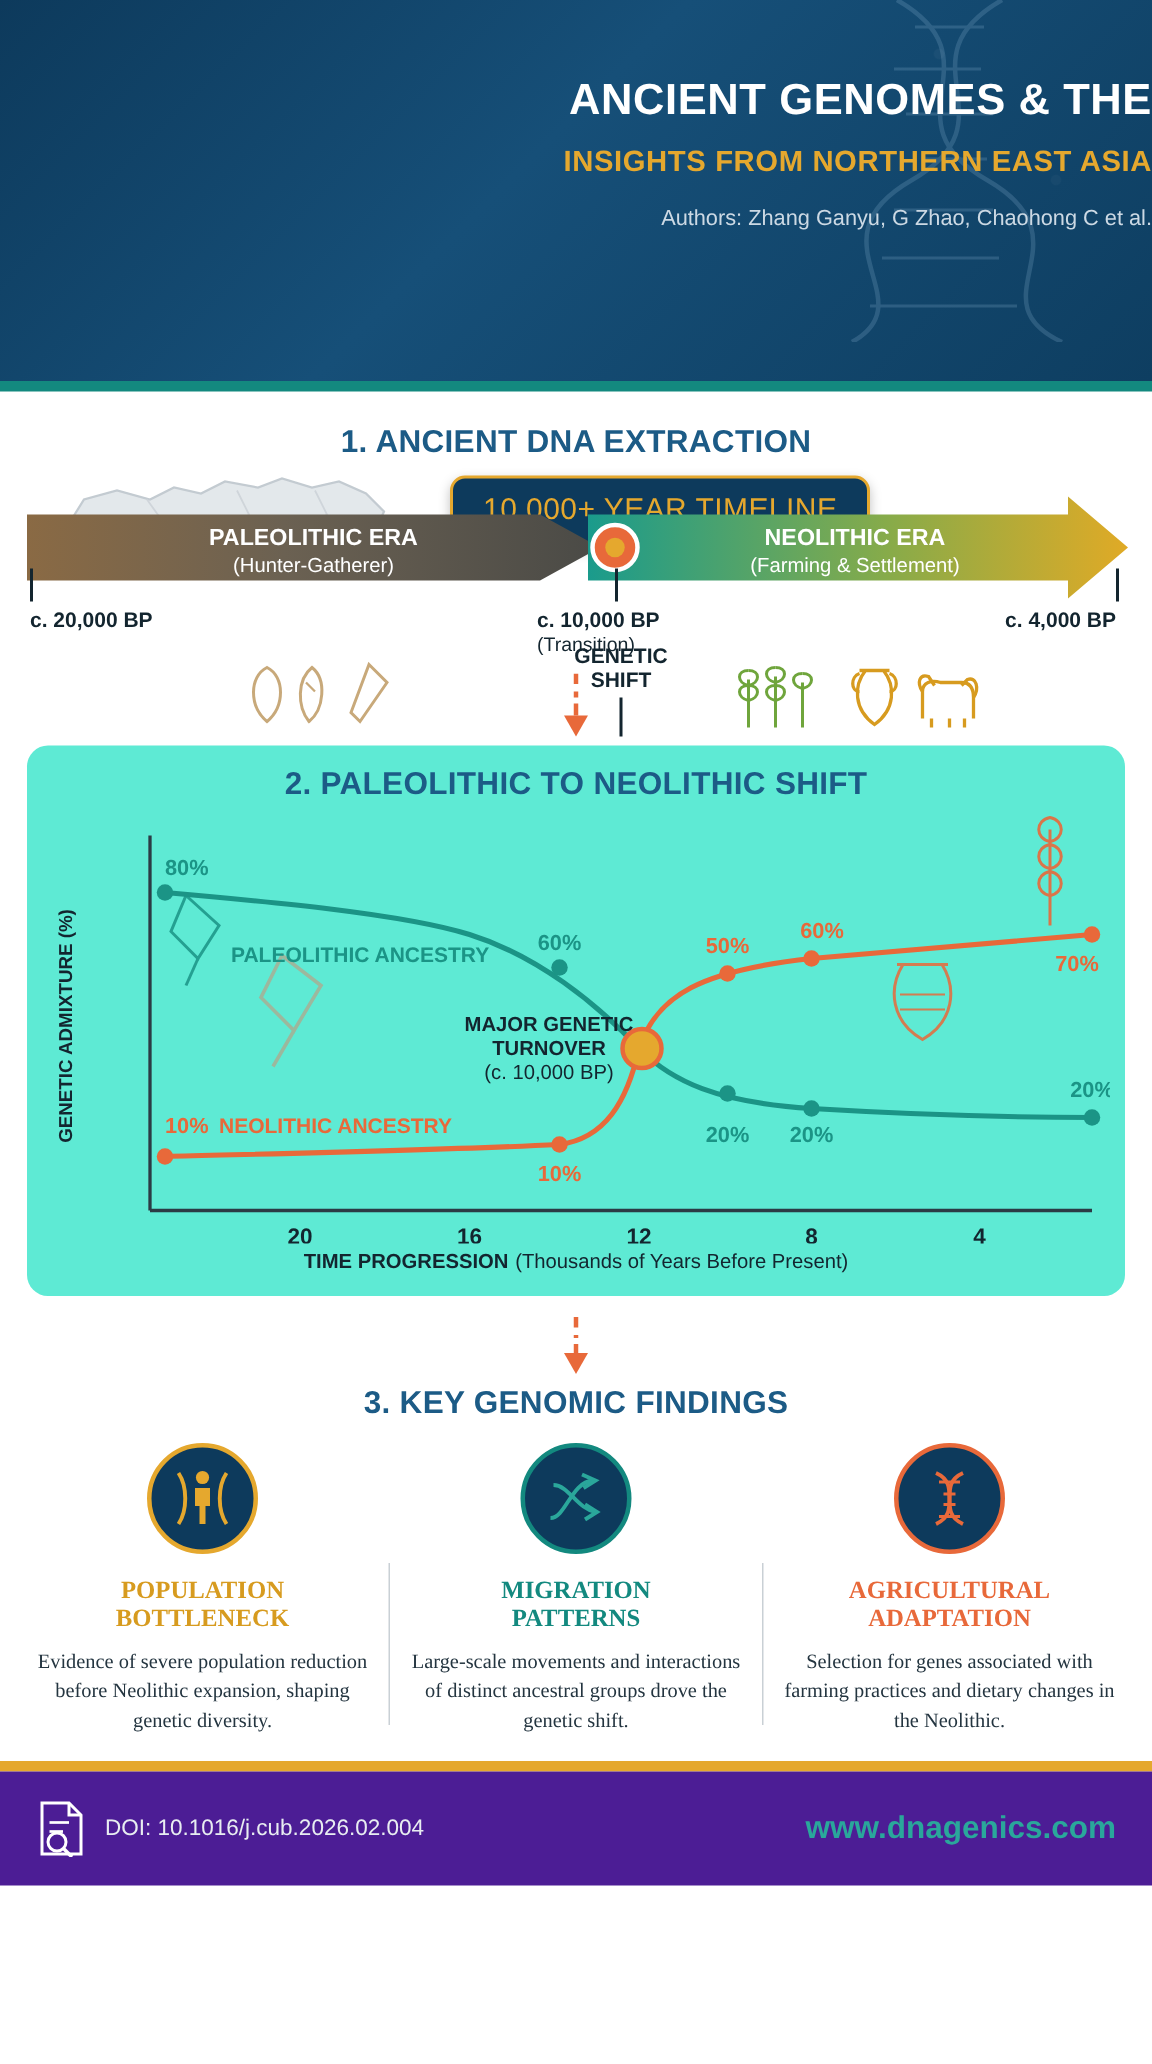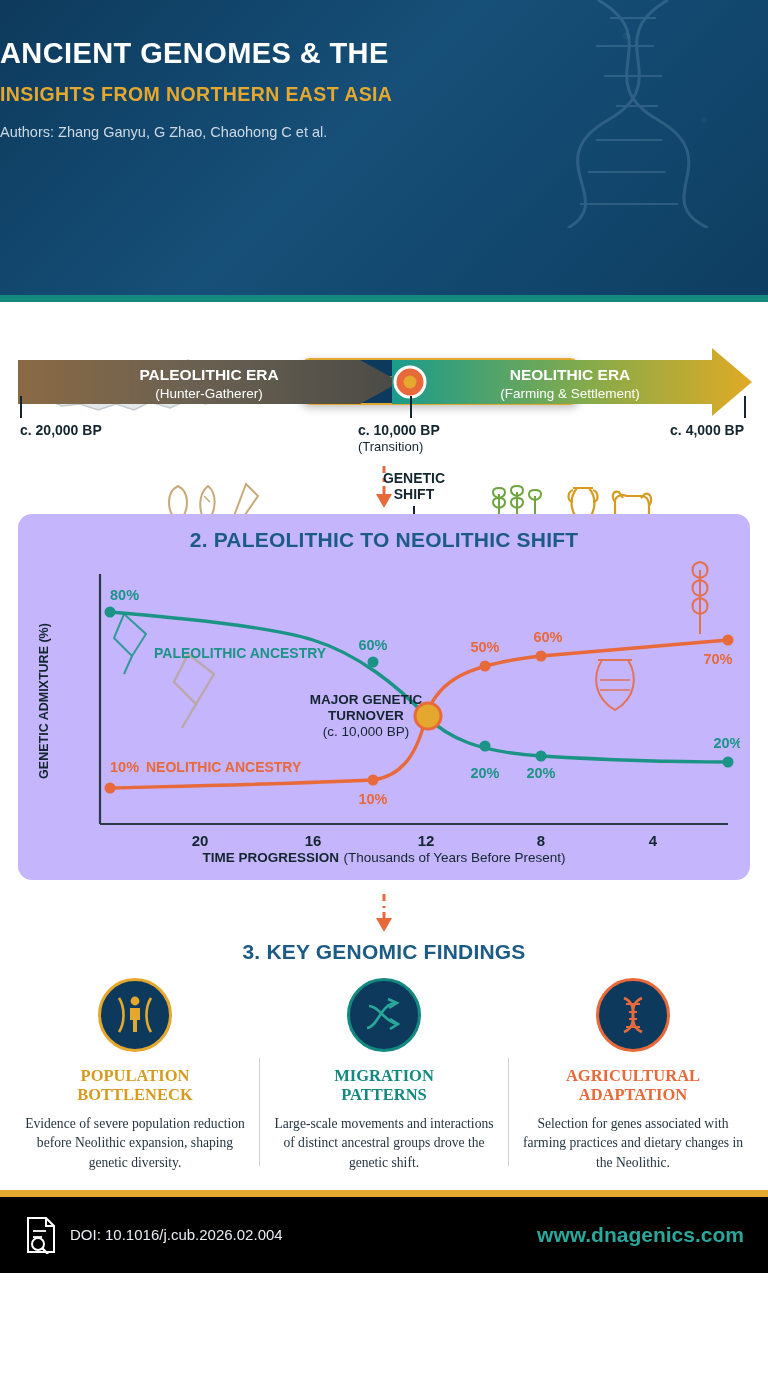--- a/index.html
+++ b/index.html
@@ -8,25 +8,25 @@
     height: 1376px;
     font-family: "Liberation Sans", sans-serif;
     background: #ffffff;
     overflow: hidden;
     position: relative;
   }
 
   
   .header {
     position: relative;
-    height: 295px;
+    height: 254px;
     background: linear-gradient(135deg, #0d3a5c 0%, #164f78 45%, #0e3e61 100%);
     overflow: hidden;
-    text-align: left;
-    padding-top: 36px;
+    text-align: right;
+    padding-top: 50px;
   }
   .header::after {
     content: "";
     position: absolute;
     right: -40px; top: -20px;
     width: 260px; height: 280px;
     background:
       radial-gradient(circle at 30% 20%, rgba(255,255,255,0.06) 0 3px, transparent 4px),
       radial-gradient(circle at 60% 50%, rgba(255,255,255,0.05) 0 3px, transparent 4px);
     opacity: .6;
@@ -124,21 +124,21 @@
     color: #13252f;
   }
   .bp-sub { font-weight: normal; font-size: 13px; }
 
   
   .down-arrow { display: block; margin: 0 auto; }
 
   
   .sec2 {
     margin: 4px 18px 0;
-    background: #c4b5fd;
+    background: #5eead4;
     border-radius: 14px;
     padding: 14px 10px 14px;
     position: relative;
   }
   .sec2 .sec-title { margin-bottom: 4px; }
 
   
   .sec3 { padding-top: 6px; }
   .cards {
     display: flex;
@@ -178,21 +178,21 @@
     background: #c9d0d5;
     align-self: stretch;
     margin-top: 80px;
     margin-bottom: 6px;
   }
 
   
   .gold-rule { height: 7px; background: #e5a82e; margin-top: 18px; }
   .footer {
     height: 76px;
-    background: #000000;
+    background: #4c1d95;
     display: flex;
     align-items: center;
     padding: 0 24px;
   }
   .footer .doi { color: #e8edf1; font-size: 15px; margin-left: 12px; }
   .footer .site {
     margin-left: auto;
     color: #2aa79b;
     font-weight: bold;
     font-size: 21px;
@@ -218,20 +218,21 @@
   </svg>
   <h1>
     <span>ANCIENT GENOMES &amp; THE</span><br>
   </h1>
   <h2>INSIGHTS FROM NORTHERN EAST ASIA</h2>
   <div class="authors">Authors: Zhang Ganyu, G Zhao, Chaohong C et al.</div>
 </div>
 <div class="teal-rule"></div>
 
 <div class="sec1">
+  <div class="sec-title">1. ANCIENT DNA EXTRACTION</div>
 
   <svg class="map" viewBox="0 0 230 90">
     <path d="M8 46 L18 30 L40 24 L62 30 L78 22 L96 26 L112 18 L134 22 L150 16 L170 22 L188 18 L206 26 L218 38
              L212 52 L196 58 L182 52 L168 60 L150 56 L132 64 L112 58 L96 66 L78 60 L60 66 L42 60 L24 62 L10 56 Z" fill="#dfe4e8" stroke="#b9c2c9" stroke-width="1.5"></path>
     <path d="M60 30 L70 44 L56 52" fill="none" stroke="#c7ced4" stroke-width="1.2"></path>
     <path d="M120 24 L128 40 L116 52" fill="none" stroke="#c7ced4" stroke-width="1.2"></path>
     <path d="M172 24 L180 40 L168 50" fill="none" stroke="#c7ced4" stroke-width="1.2"></path>
   </svg>
 
   <div class="timeline-badge">10,000+ YEAR TIMELINE</div>

